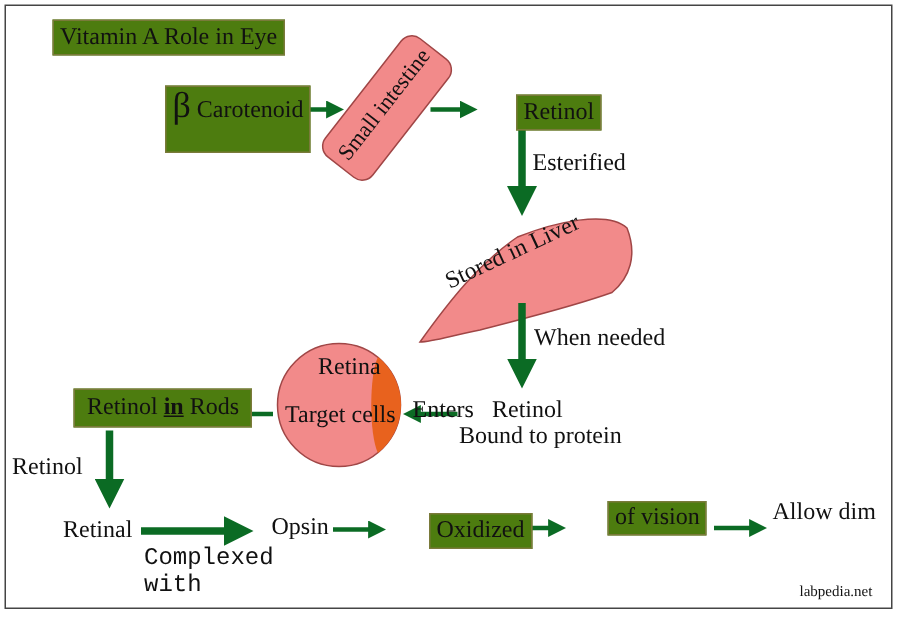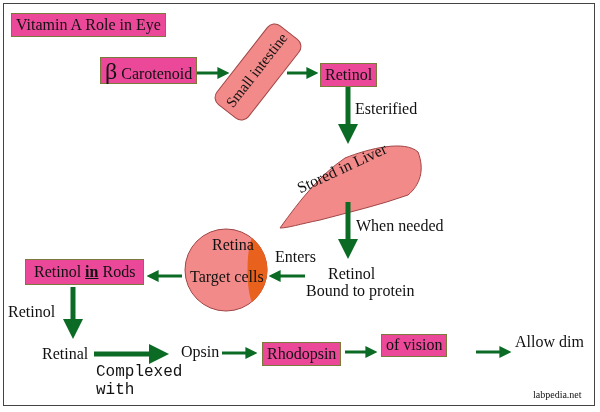--- a/index.html
+++ b/index.html
@@ -1,22 +1,22 @@
 <!DOCTYPE html>
 <html><head>
   <meta charset="utf-8">
   <style>
     html, body { margin:0; padding:0; background:#ffffff; }
     body { width:600px; height:412px; position:relative; overflow:hidden;
            font-family:"Liberation Serif", serif; color:#111; }
     .frame { position:absolute; left:3px; top:3px; width:592px; height:403px;
              border:1px solid #444; box-sizing:border-box; background:#fff; }
     svg { position:absolute; left:0; top:0; }
-    .ybox { position:absolute; background:#ec4899; border:1px solid #7a7a3a;
-            box-sizing:border-box; font-size:16px; line-height:1.1; padding:2px 4px; white-space:nowrap; }
+    .ybox { position:absolute; background:#4d7c0f; border:1px solid #7a7a3a;
+            box-sizing:border-box; font-size:16px; line-height:1.1; padding:2px 4px; white-space:nowrap;margin-left:24px; }
     .lbl { position:absolute; font-size:16px; line-height:1.1; white-space:nowrap; }
     .beta { font-size:24px; }
     .bold { font-weight:bold;text-decoration:underline; }
     .src { position:absolute; font-size:10px; }
   </style>
 </head>
 <body>
 
 <div class="frame"></div>
 
@@ -44,39 +44,39 @@
   <line x1="182" y1="276" x2="152" y2="276" stroke="#0b6b24" stroke-width="3" marker-end="url(#ah)"></line>
   <line x1="73" y1="287" x2="73" y2="330" stroke="#0b6b24" stroke-width="5" marker-end="url(#ah)"></line>
   <line x1="94" y1="354" x2="160" y2="354" stroke="#0b6b24" stroke-width="5" marker-end="url(#ah)"></line>
   <line x1="222" y1="353" x2="252" y2="353" stroke="#0b6b24" stroke-width="3" marker-end="url(#ah)"></line>
   <line x1="345" y1="352" x2="372" y2="352" stroke="#0b6b24" stroke-width="3" marker-end="url(#ah)"></line>
   <line x1="476" y1="352" x2="506" y2="352" stroke="#0b6b24" stroke-width="3" marker-end="url(#ah)"></line>
 </svg>
 
 <div class="ybox" style="left:11px;top:13px;">Vitamin A Role in Eye</div>
 
-<div class="ybox" style="left:100px;top:57px;height:27px;padding:0 4px;">
+<div class="ybox" style="left:86px;top:57px;height:45px;padding:0 4px;">
   <span class="beta">β</span>
   <span>Carotenoid</span>
 </div>
 
 <div class="lbl" style="left:212px;top:62px;transform:rotate(-52deg);font-size:15px;">Small intestine</div>
 
 <div class="ybox" style="left:320px;top:63px;">Retinol</div>
 
 <div class="lbl" style="left:355px;top:100px;">Esterified</div>
 
 <div class="lbl" style="left:298px;top:180px;transform:rotate(-25deg);transform-origin:left center;">Stored in Liver</div>
 
 <div class="lbl" style="left:356px;top:217px;">When needed</div>
 
 <div class="lbl" style="left:328px;top:265px;">Retinol</div>
 <div class="lbl" style="left:306px;top:282px;">Bound to protein</div>
 
-<div class="lbl" style="left:275px;top:248px;">Enters</div>
+<div class="lbl" style="left:275px;top:265px;">Enters</div>
 
 <div class="lbl" style="left:212px;top:236px;">Retina</div>
 <div class="lbl" style="left:190px;top:268px;">Target cells</div>
 
 <div class="ybox" style="left:25px;top:259px;padding:3px 8px;">
   <span>Retinol</span>
   <span class="bold">in</span>
   <span>Rods</span>
 </div>
 
@@ -84,21 +84,21 @@
 
 <div class="lbl" style="left:42px;top:345px;">Retinal</div>
 
 <div class="lbl" style="left:96px;top:364px;width:74px;font-family:Liberation Mono, monospace;">
   <div>Complexed</div>
   <div>with</div>
 </div>
 
 <div class="lbl" style="left:181px;top:343px;">Opsin</div>
 
-<div class="ybox" style="left:262px;top:342px;">Rhodopsin</div>
+<div class="ybox" style="left:262px;top:342px;">Oxidized</div>
 
 <div class="ybox" style="left:381px;top:334px;padding:2px 4px;line-height:1.05;">
   <div>of vision</div>
 </div>
 
 <div class="lbl" style="left:515px;top:334px;line-height:1.05;">
   <div>Allow dim</div>
 </div>
 
 <div class="src" style="left:533px;top:389px;">labpedia.net</div>

